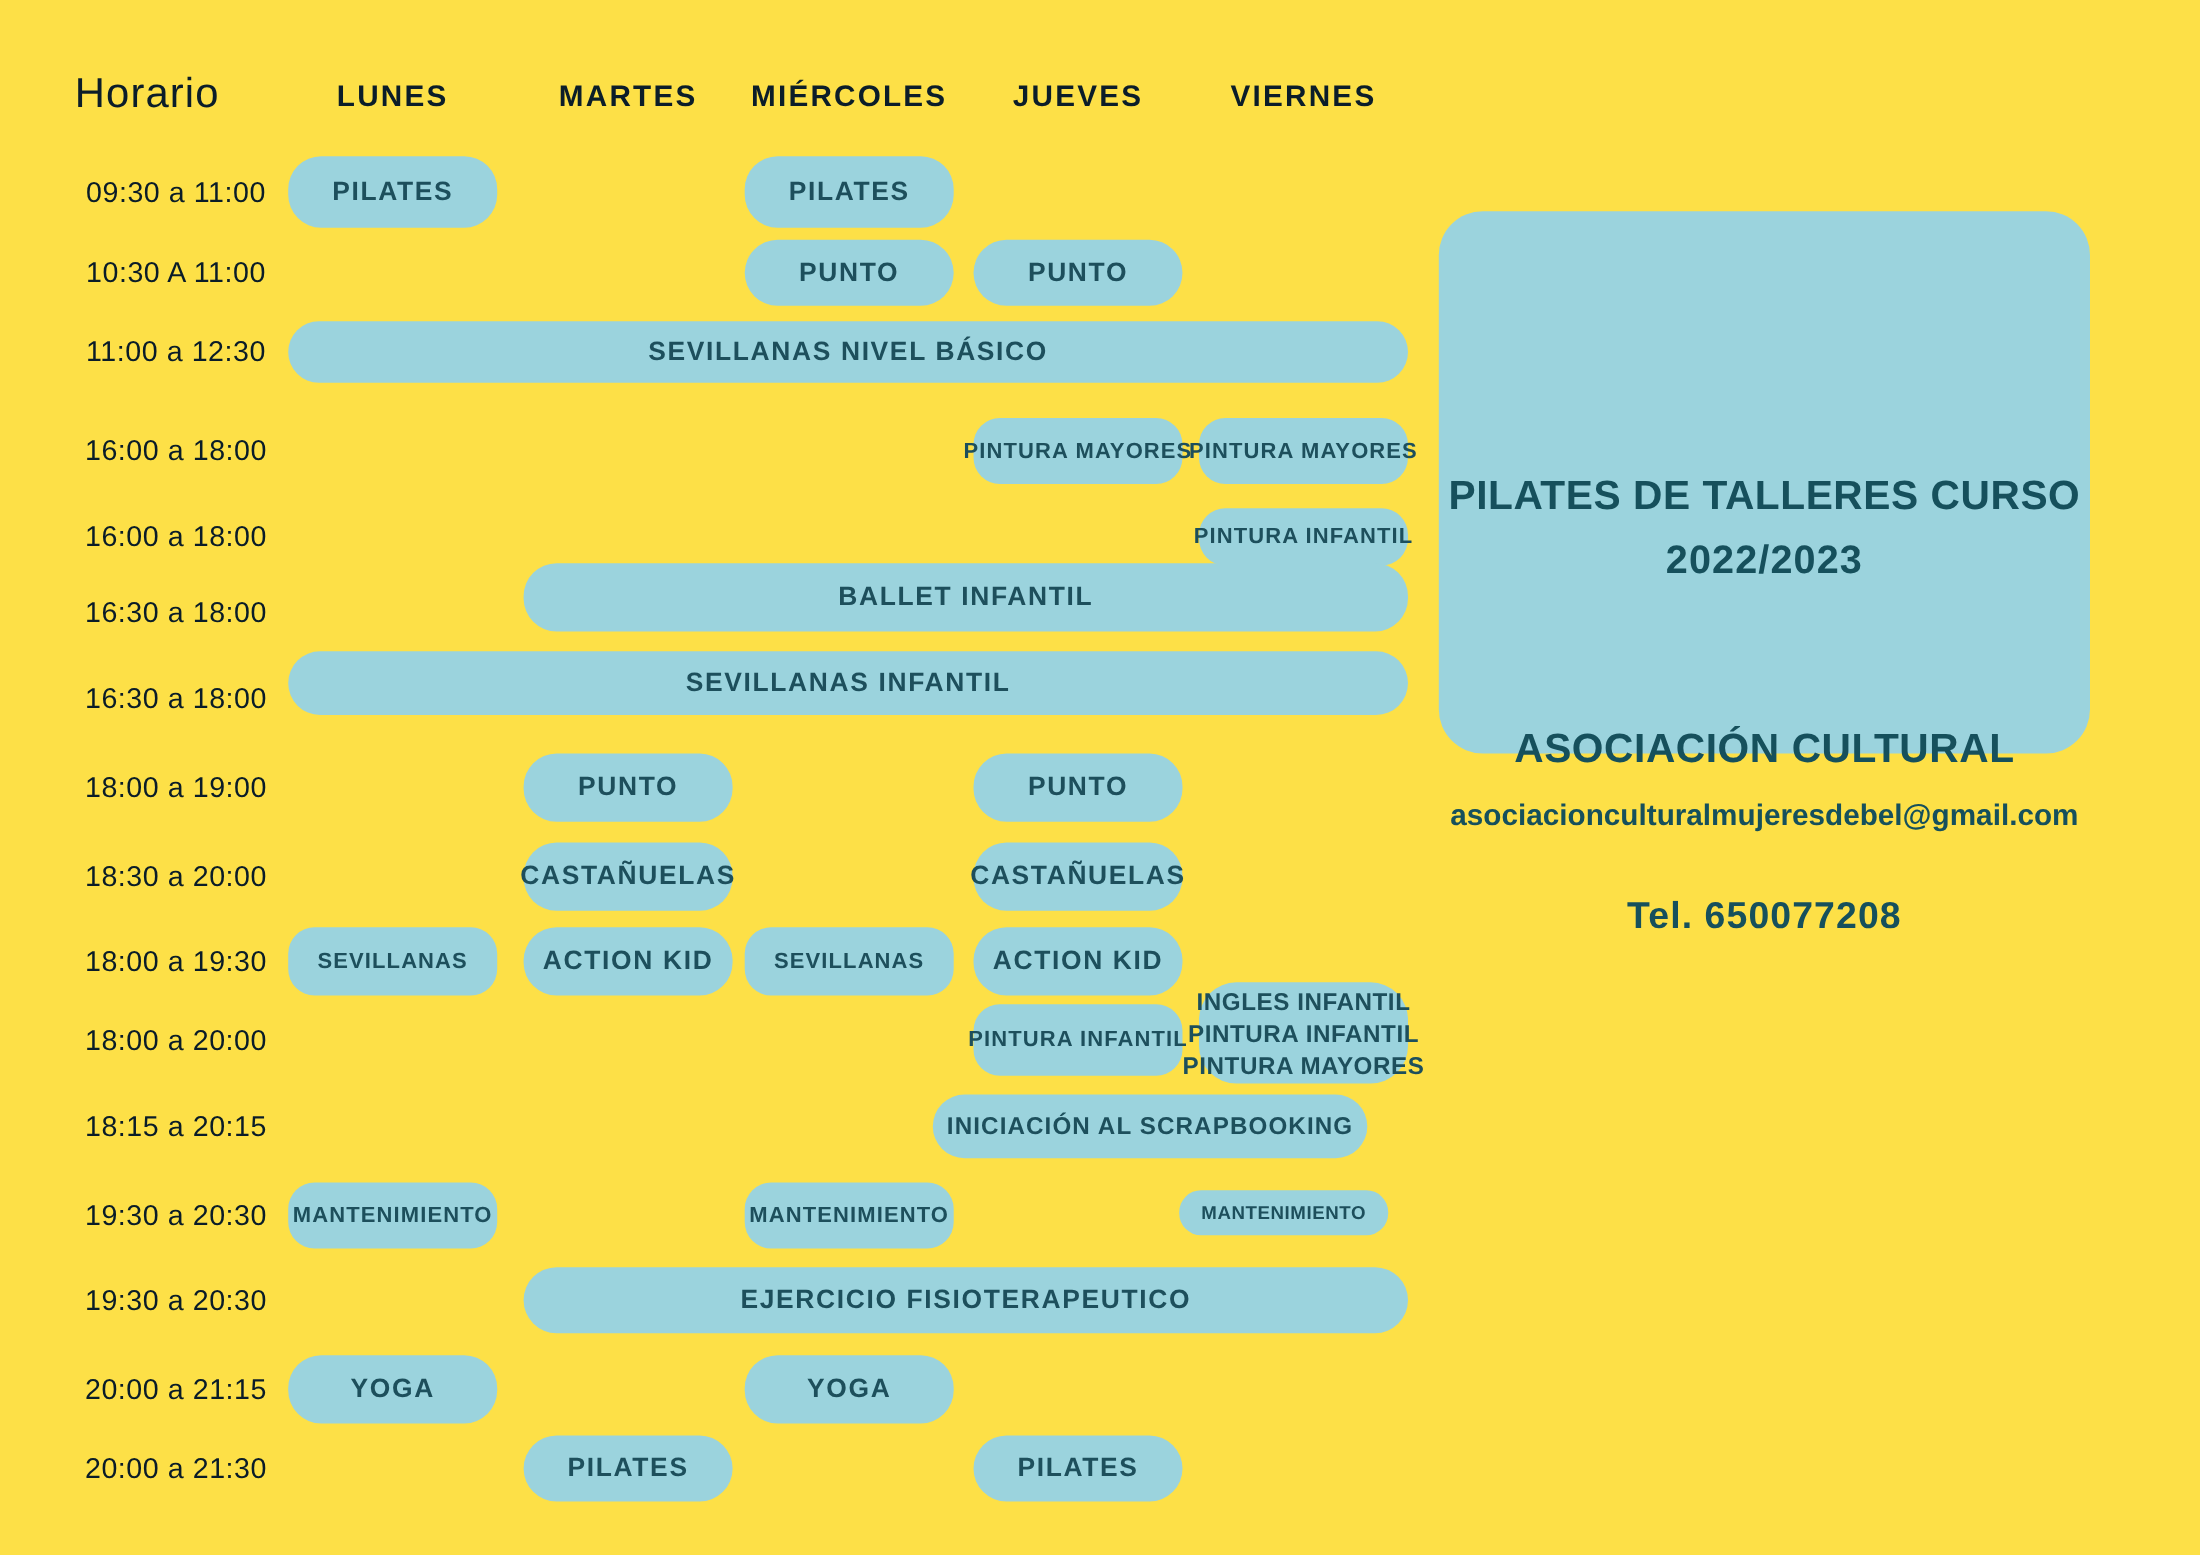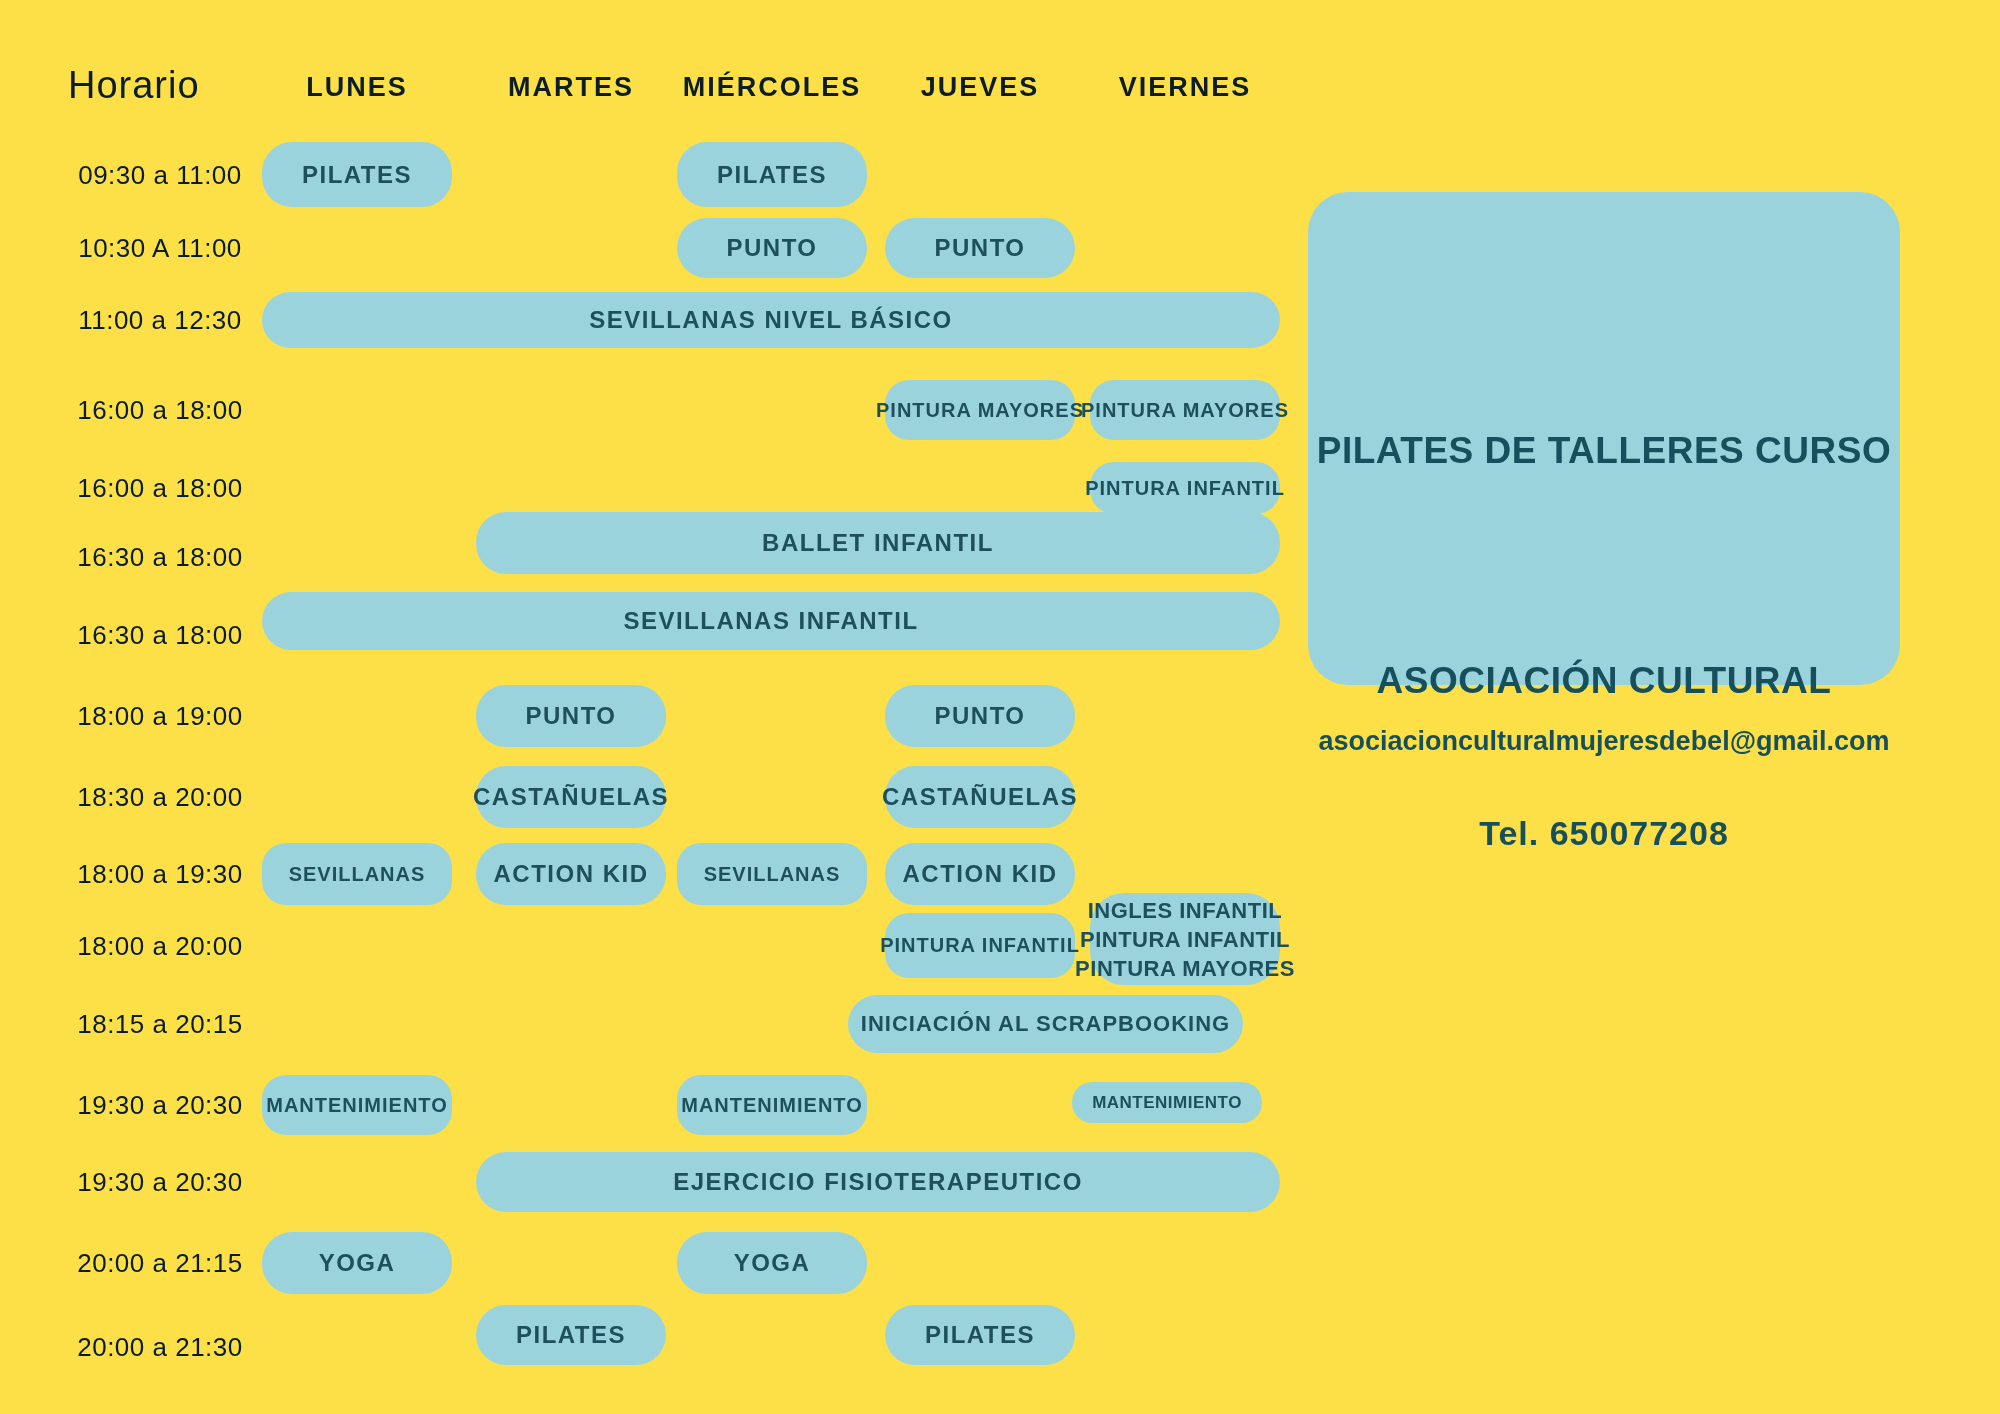--- a/index.html
+++ b/index.html
@@ -163,29 +163,30 @@
       <div class="pill md" style="left: 476px; top: 1152px; width: 804px; height: 60px;">
         <span>EJERCICIO FISIOTERAPEUTICO</span>
       </div>
       <div class="time-label" style="top: 1263px;">20:00 a 21:15</div>
       <div class="pill md" style="left: 262px; top: 1232px; width: 190px; height: 62px;">
         <span>YOGA</span>
       </div>
       <div class="pill md" style="left: 677px; top: 1232px; width: 190px; height: 62px;">
         <span>YOGA</span>
       </div>
-      <div class="time-label" style="top: 1335px; margin-top: 12px;">20:00 a 21:30</div>
+      <div class="time-label" style="top: 1335px;">20:00 a 21:30</div>
       <div class="pill md" style="left: 476px; top: 1305px; width: 190px; height: 60px;">
         <span>PILATES</span>
       </div>
       <div class="pill md" style="left: 885px; top: 1305px; width: 190px; height: 60px;">
         <span>PILATES</span>
       </div>
     </div>
 
   <div class="info-panel">
     <div class="info-line info-title1">PILATES DE TALLERES CURSO</div>
+    <div class="info-line info-title2">2022/2023</div>
     <div class="info-line info-assoc1">ASOCIACIÓN CULTURAL</div>
     <div class="info-line info-email">asociacionculturalmujeresdebel@gmail.com</div>
     <div class="info-line info-phone">Tel. 650077208</div>
   </div>
 
 </div>
 
 </body></html>

